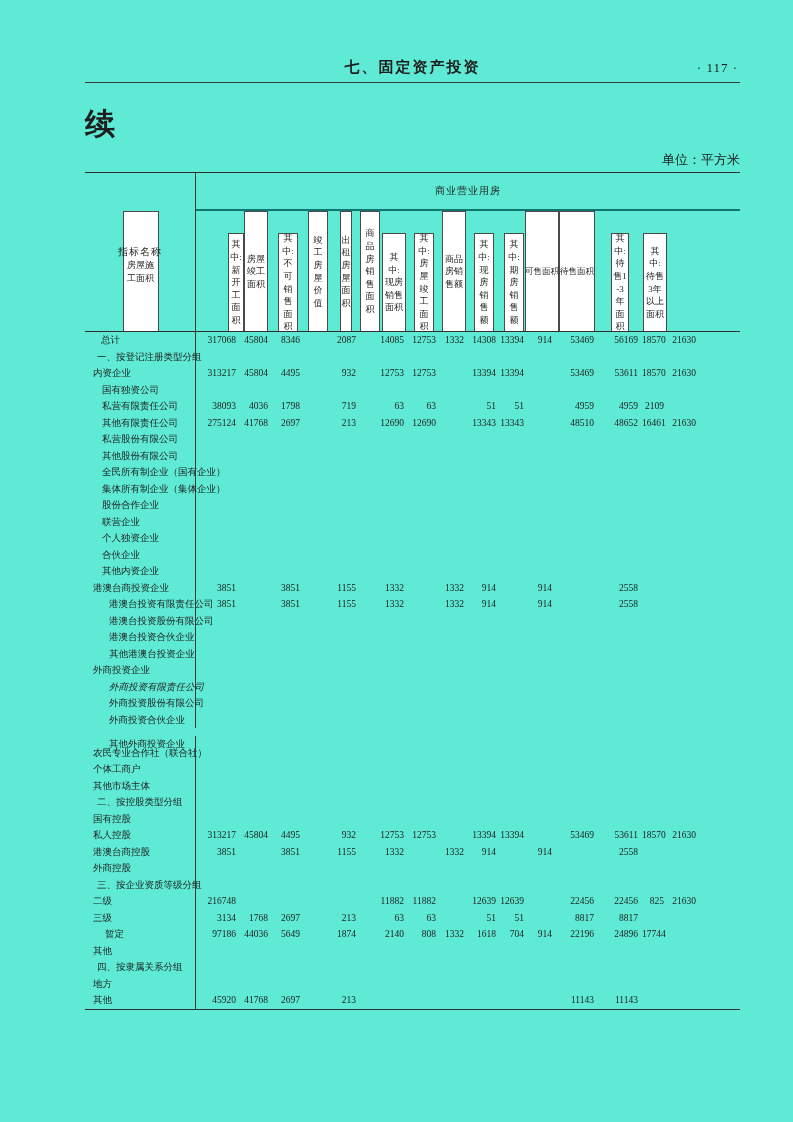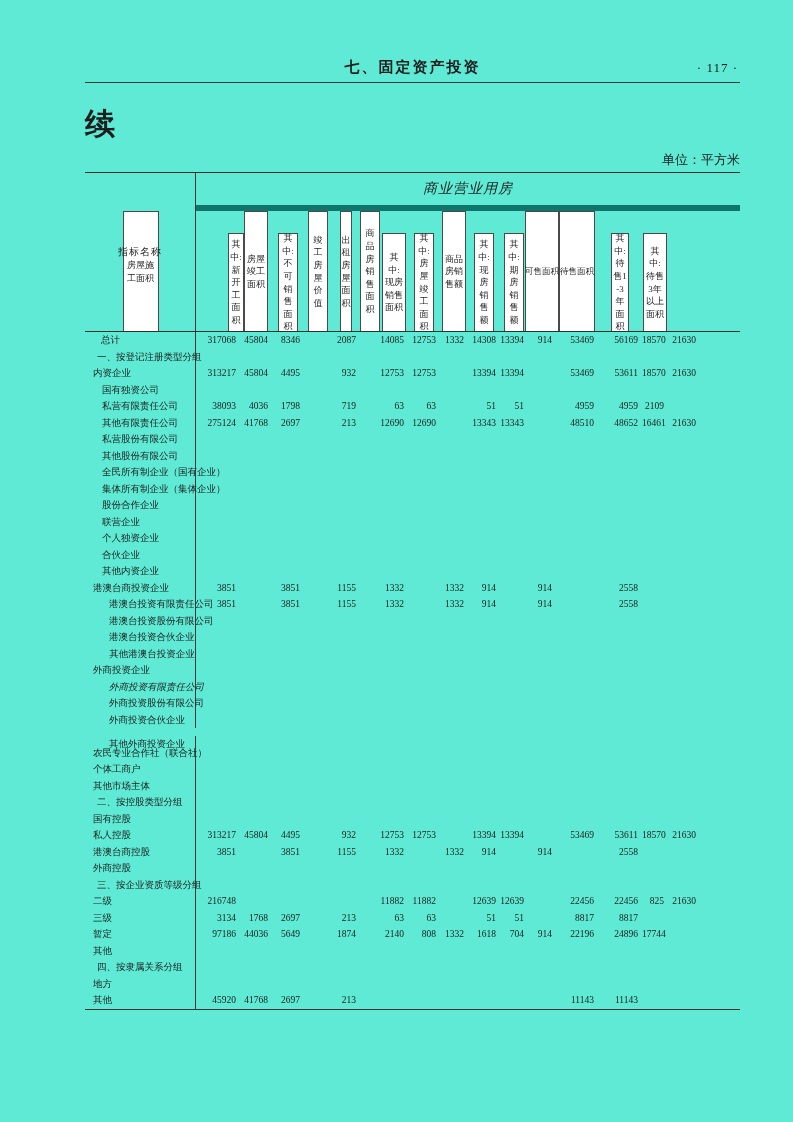--- a/index.html
+++ b/index.html
@@ -17,21 +17,21 @@
   .runhead-title{position:absolute;left:0;right:0;top:58px;text-align:center;font-size:15px;font-weight:bold;letter-spacing:2px;}
   .runhead-page{position:absolute;right:2px;top:60px;font-size:13px;letter-spacing:1px;}
   .cont-mark{margin:26px 0 0 0;font-size:30px;font-weight:bold;line-height:1;}
   .unit-note{text-align:right;font-size:13px;margin-top:12px;margin-bottom:3px;}
   
   .tbl{width:655px;}
   .grid{display:grid;grid-template-columns:111px 44px 32px 32px 28px 28px 20px 28px 32px 28px 32px 28px 28px 42px 44px 26px 32px 40px;}
   .thead{position:relative;border-top:1.6px solid #2f2f2f;border-bottom:1px solid #2f2f2f;height:158px;}
   .stub-head{position:absolute;left:0;top:0;height:158px;width:111px;border-right:1px solid #3a3a3a;display:flex;align-items:center;justify-content:center;font-size:10px;letter-spacing:1px;box-sizing:border-box;}
   .span-row{height:38px;}
-  .span-cell{grid-column:2 / 19;border-bottom:6px solid #0f766e;display:flex;align-items:center;justify-content:center;font-size:14px;letter-spacing:1px;font-style:italic;}
+  .span-cell{grid-column:2 / 19;border-bottom:2px solid #0f766e;display:flex;align-items:center;justify-content:center;font-size:10px;letter-spacing:1px;}
   .cols-row{height:120px;}
   .hcell{display:flex;align-items:flex-end;justify-content:center;}
   .hbox{
     box-sizing:border-box;
     border:1px solid #4a4a4a;border-bottom:none;
     display:flex;align-items:center;justify-content:center;
     text-align:center;font-size:9px;line-height:1.4;
     word-break:break-all;padding:2px 1px;background:#fff;
   }
   .hbox.tall{height:120px;}
@@ -829,21 +829,21 @@
             <div class="num">51</div>
             <div class="num">51</div>
             <div class="num"></div>
             <div class="num">8817</div>
             <div class="num">8817</div>
             <div class="num"></div>
             <div class="num"></div>
             <div></div>
           </div>
           <div class="trow grid">
-            <div class="stub" style="padding-left: 8px;">暂定</div>
+            <div class="stub" style="padding-left: 8px; margin-left: 12px;">暂定</div>
             <div class="num">97186</div>
             <div class="num">44036</div>
             <div class="num">5649</div>
             <div class="num"></div>
             <div class="num">1874</div>
             <div class="num"></div>
             <div class="num">2140</div>
             <div class="num">808</div>
             <div class="num">1332</div>
             <div class="num">1618</div>

